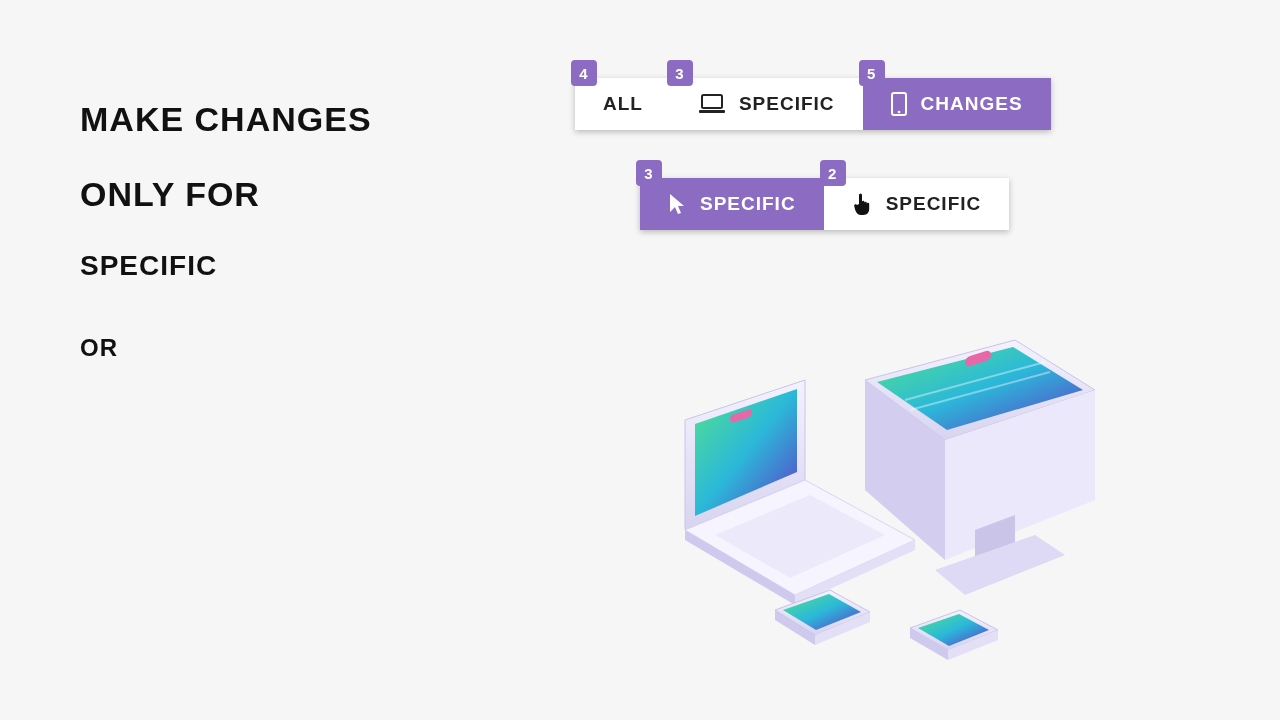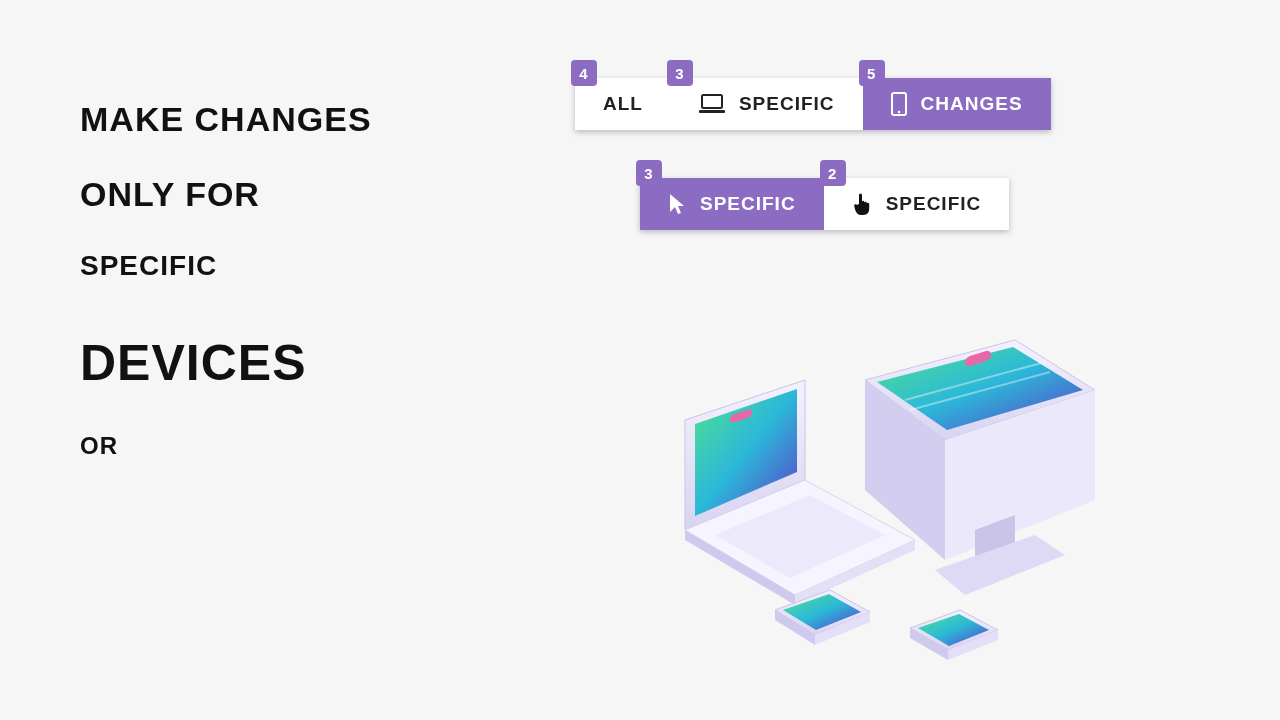--- a/index.html
+++ b/index.html
@@ -74,21 +74,20 @@
       width: 480px; height: 370px;
     }
   </style>
 </head>
 <body>
 
 <div class="copy">
   <div class="line">MAKE CHANGES</div>
   <div class="line">ONLY FOR</div>
   <div class="line-small">SPECIFIC</div>
-  <div class="line-big">DEVICES</div>
   <div class="line-or">OR</div>
 </div>
 
 <div class="seg-group devices">
 
   <div class="seg">
     <span class="badge">4</span>
     <span>ALL</span>
   </div>
 

